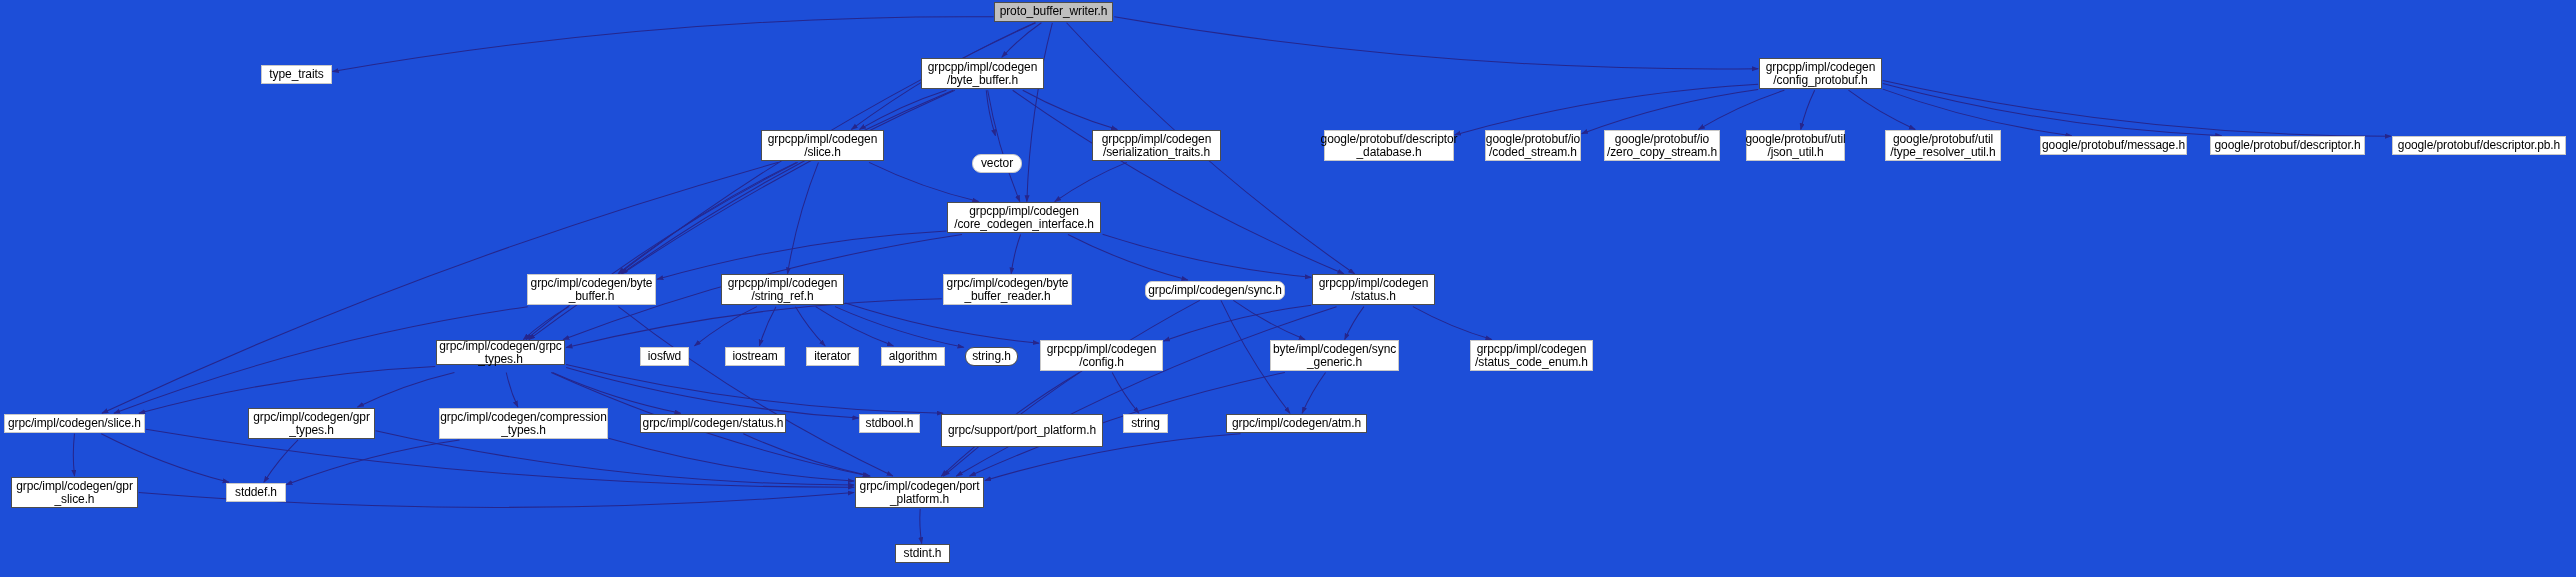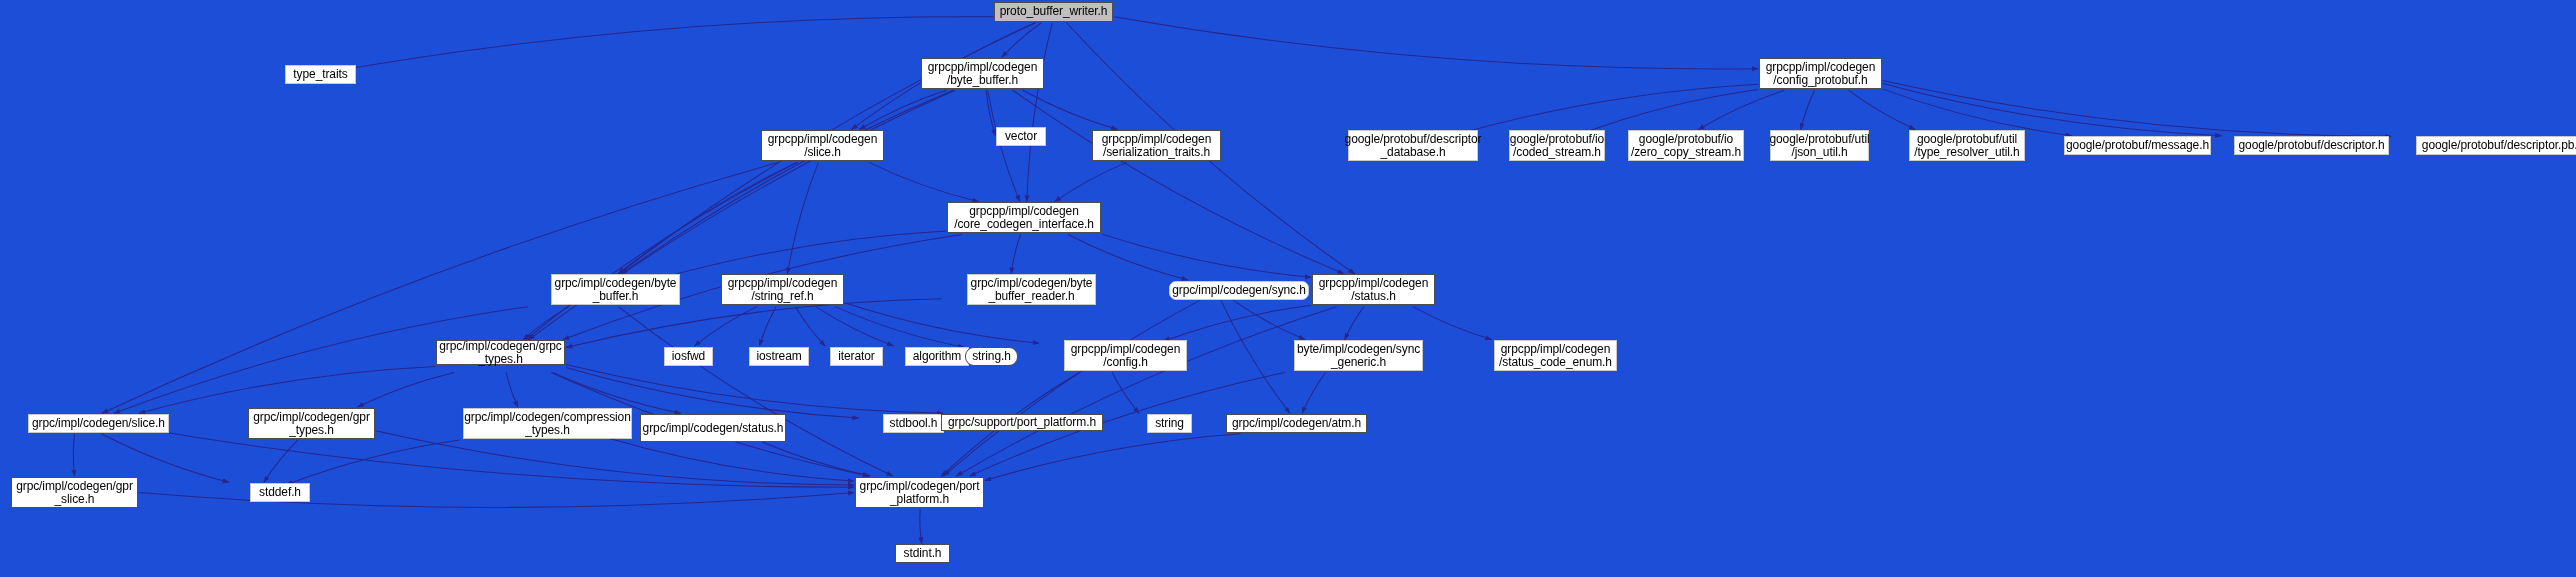--- a/index.html
+++ b/index.html
@@ -30,21 +30,21 @@
     justify-content: center;
     text-align: center;
     background: #ffffff;
     color: #000000;
     font-size: 12px;
     line-height: 1.08;
     letter-spacing: -0.1px;
     white-space: pre-line;
     padding: 0 2.4px;
   }
-  .node.plain   { border: 0.8px solid #c8c8c8; margin-left: 24px; }
+  .node.plain   { border: 0.8px solid #c8c8c8; }
   .node.bold    { border: 1.3px solid #4d4d4d; }
   .node.root    { border: 1.3px solid #4d4d4d; background: #bfbfbf; }
 </style>
 </head>
 <body>
 
 <div id="graph-root">
   <svg class="edges" viewBox="0 0 3285 737">
     <defs>
       <marker id="arrow" markerWidth="9" markerHeight="9" refX="8" refY="3.2" orient="auto" markerUnits="userSpaceOnUse">
@@ -128,21 +128,21 @@
   </svg>
   <div id="node-layer">
       <div class="node root" style="left: 994px; top: 1.6px; width: 119px; height: 20.4px;">proto_buffer_writer.h</div>
       <div class="node plain" style="left: 261px; top: 65px; width: 71px; height: 19px;">type_traits</div>
       <div class="node bold" style="left: 921px; top: 58px; width: 123px; height: 31px;">grpcpp/impl/codegen
 /byte_buffer.h</div>
       <div class="node bold" style="left: 1759px; top: 58px; width: 123px; height: 31px;">grpcpp/impl/codegen
 /config_protobuf.h</div>
       <div class="node bold" style="left: 761px; top: 130px; width: 123px; height: 31px;">grpcpp/impl/codegen
 /slice.h</div>
-      <div class="node plain" style="left: 972px; top: 127px; width: 50px; height: 19px;">vector</div>
+      <div class="node plain" style="left: 972px; top: 154px; width: 50px; height: 19px; border-radius: 9px;">vector</div>
       <div class="node bold" style="left: 1092px; top: 130px; width: 129px; height: 31px;">grpcpp/impl/codegen
 /serialization_traits.h</div>
       <div class="node plain" style="left: 1324px; top: 130px; width: 130px; height: 31px;">google/protobuf/descriptor
 _database.h</div>
       <div class="node plain" style="left: 1485px; top: 130px; width: 96px; height: 31px;">google/protobuf/io
 /coded_stream.h</div>
       <div class="node plain" style="left: 1604px; top: 130px; width: 116px; height: 31px;">google/protobuf/io
 /zero_copy_stream.h</div>
       <div class="node plain" style="left: 1746px; top: 130px; width: 99px; height: 31px;">google/protobuf/util
 /json_util.h</div>
@@ -173,23 +173,23 @@
 /config.h</div>
       <div class="node plain" style="left: 1270px; top: 340px; width: 129px; height: 31px;">byte/impl/codegen/sync
 _generic.h</div>
       <div class="node plain" style="left: 1470px; top: 340px; width: 123px; height: 31px;">grpcpp/impl/codegen
 /status_code_enum.h</div>
       <div class="node plain" style="left: 3.9px; top: 414px; width: 141px; height: 19px;">grpc/impl/codegen/slice.h</div>
       <div class="node bold" style="left: 248px; top: 408px; width: 127px; height: 31px;">grpc/impl/codegen/gpr
 _types.h</div>
       <div class="node plain" style="left: 439px; top: 408px; width: 169px; height: 31px;">grpc/impl/codegen/compression
 _types.h</div>
-      <div class="node bold" style="left: 640px; top: 414px; width: 146px; height: 28px;">grpc/impl/codegen/status.h</div>
+      <div class="node bold" style="left: 640px; top: 414px; width: 146px; height: 19px;">grpc/impl/codegen/status.h</div>
       <div class="node plain" style="left: 859px; top: 414px; width: 61px; height: 19px;">stdbool.h</div>
-      <div class="node bold" style="left: 941px; top: 414px; width: 162px; height: 17px;">grpc/support/port_platform.h</div>
+      <div class="node bold" style="left: 941px; top: 414px; width: 162px; height: 33px;">grpc/support/port_platform.h</div>
       <div class="node plain" style="left: 1123px; top: 414px; width: 45px; height: 19px;">string</div>
       <div class="node bold" style="left: 1226px; top: 414px; width: 141px; height: 19px;">grpc/impl/codegen/atm.h</div>
       <div class="node bold" style="left: 11px; top: 477px; width: 127px; height: 31px;">grpc/impl/codegen/gpr
 _slice.h</div>
       <div class="node plain" style="left: 226px; top: 483px; width: 60px; height: 19px;">stddef.h</div>
       <div class="node bold" style="left: 855px; top: 477px; width: 129px; height: 31px;">grpc/impl/codegen/port
 _platform.h</div>
       <div class="node bold" style="left: 895px; top: 544px; width: 55px; height: 19px;">stdint.h</div>
     </div>
 </div>

